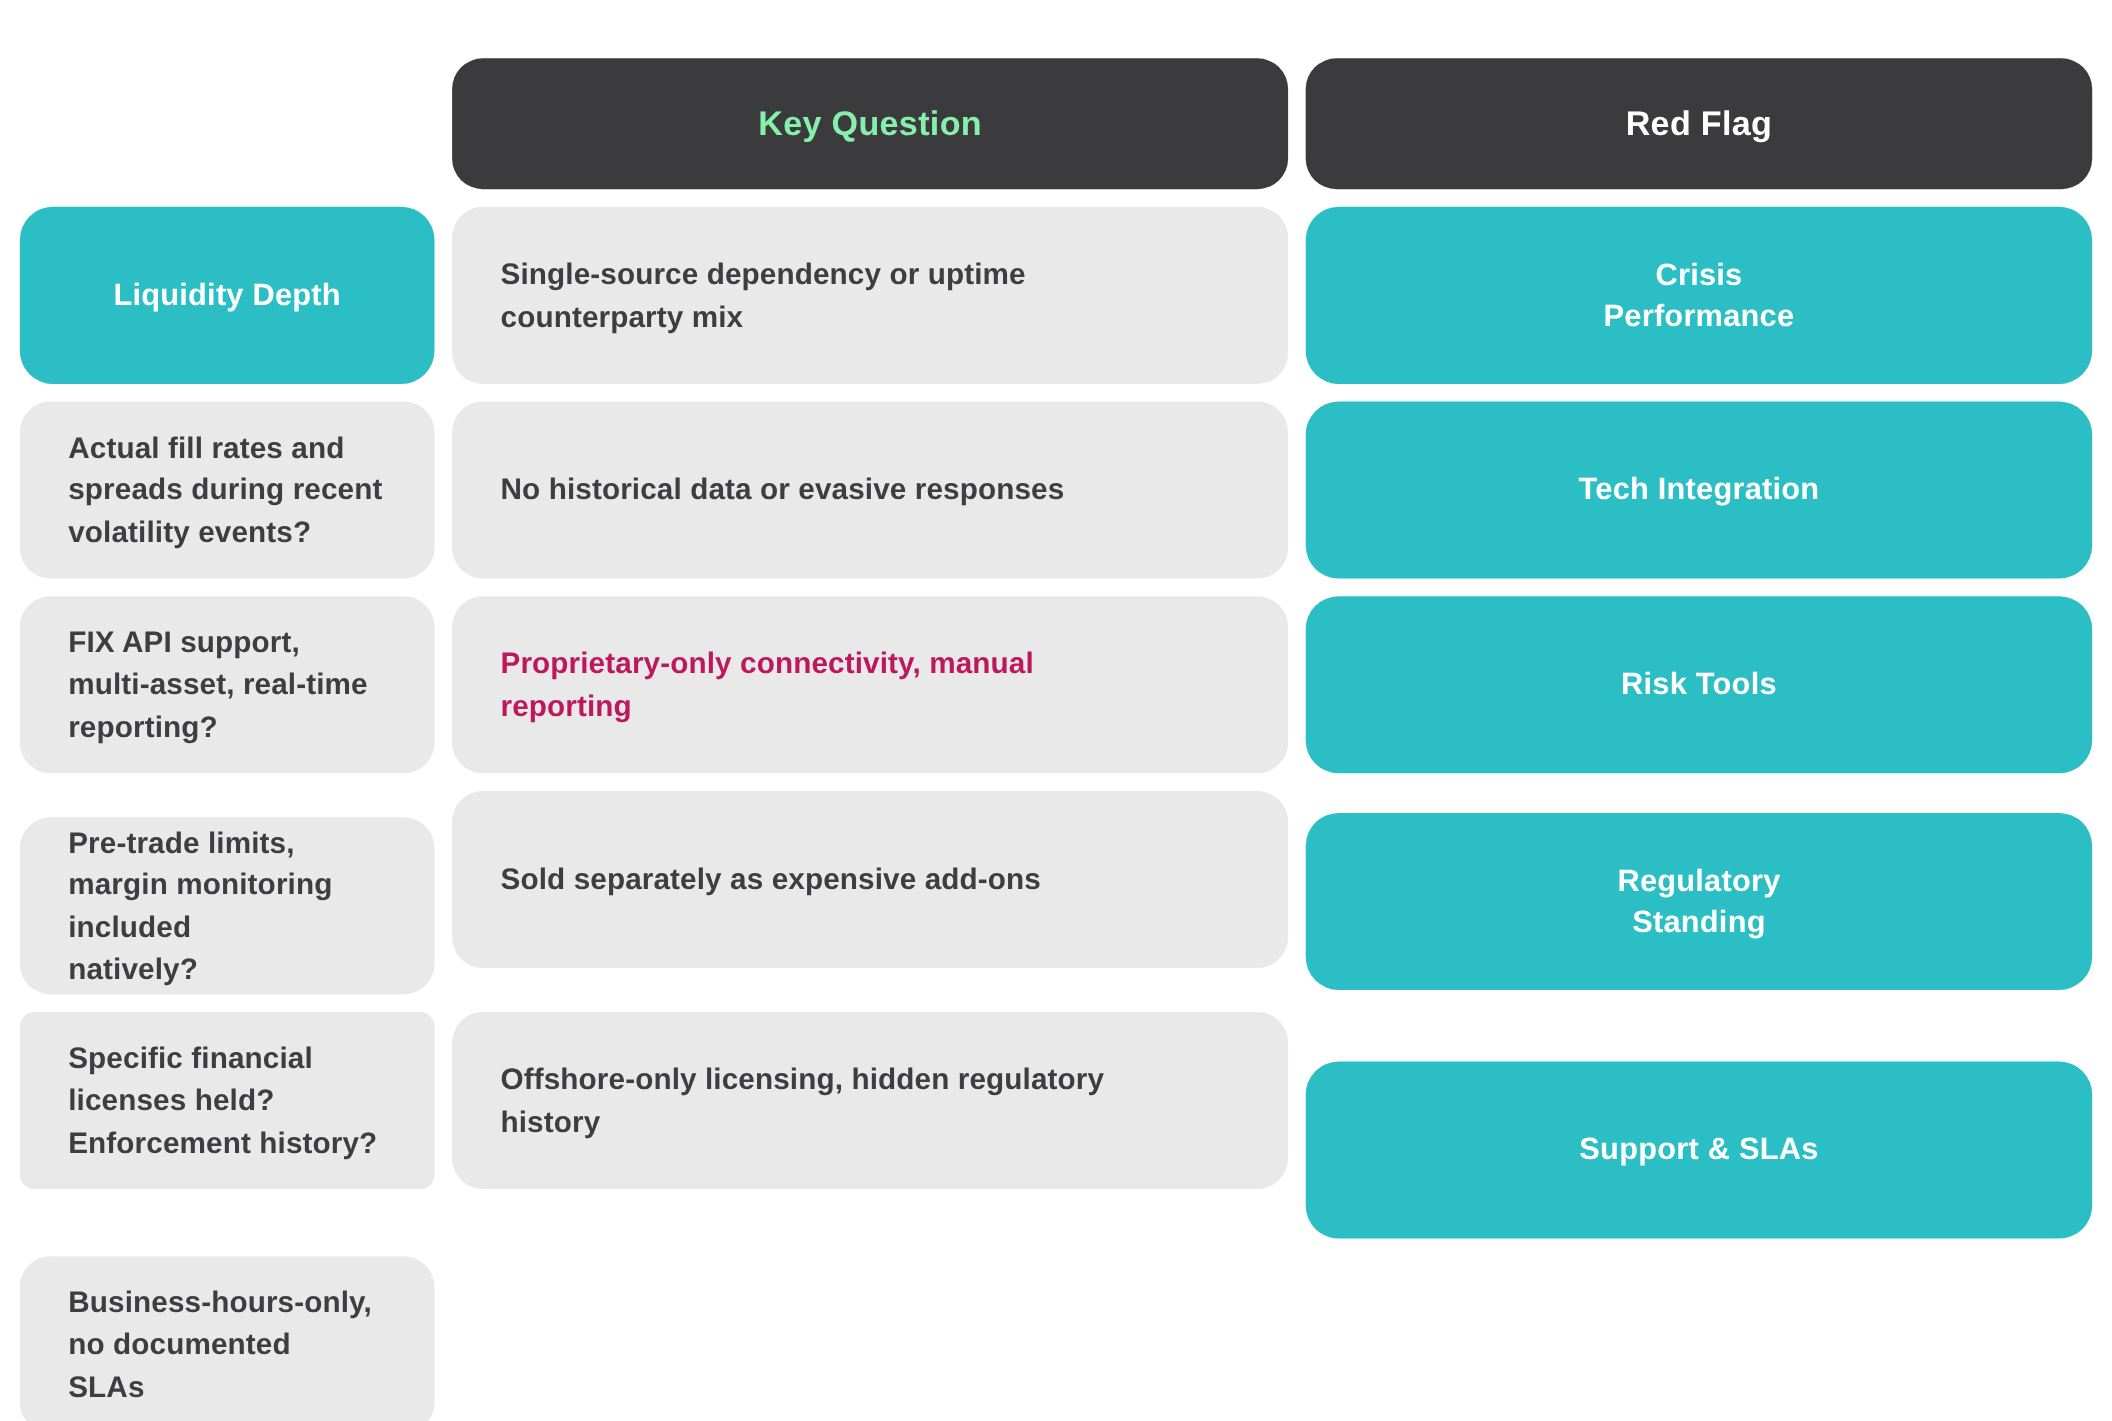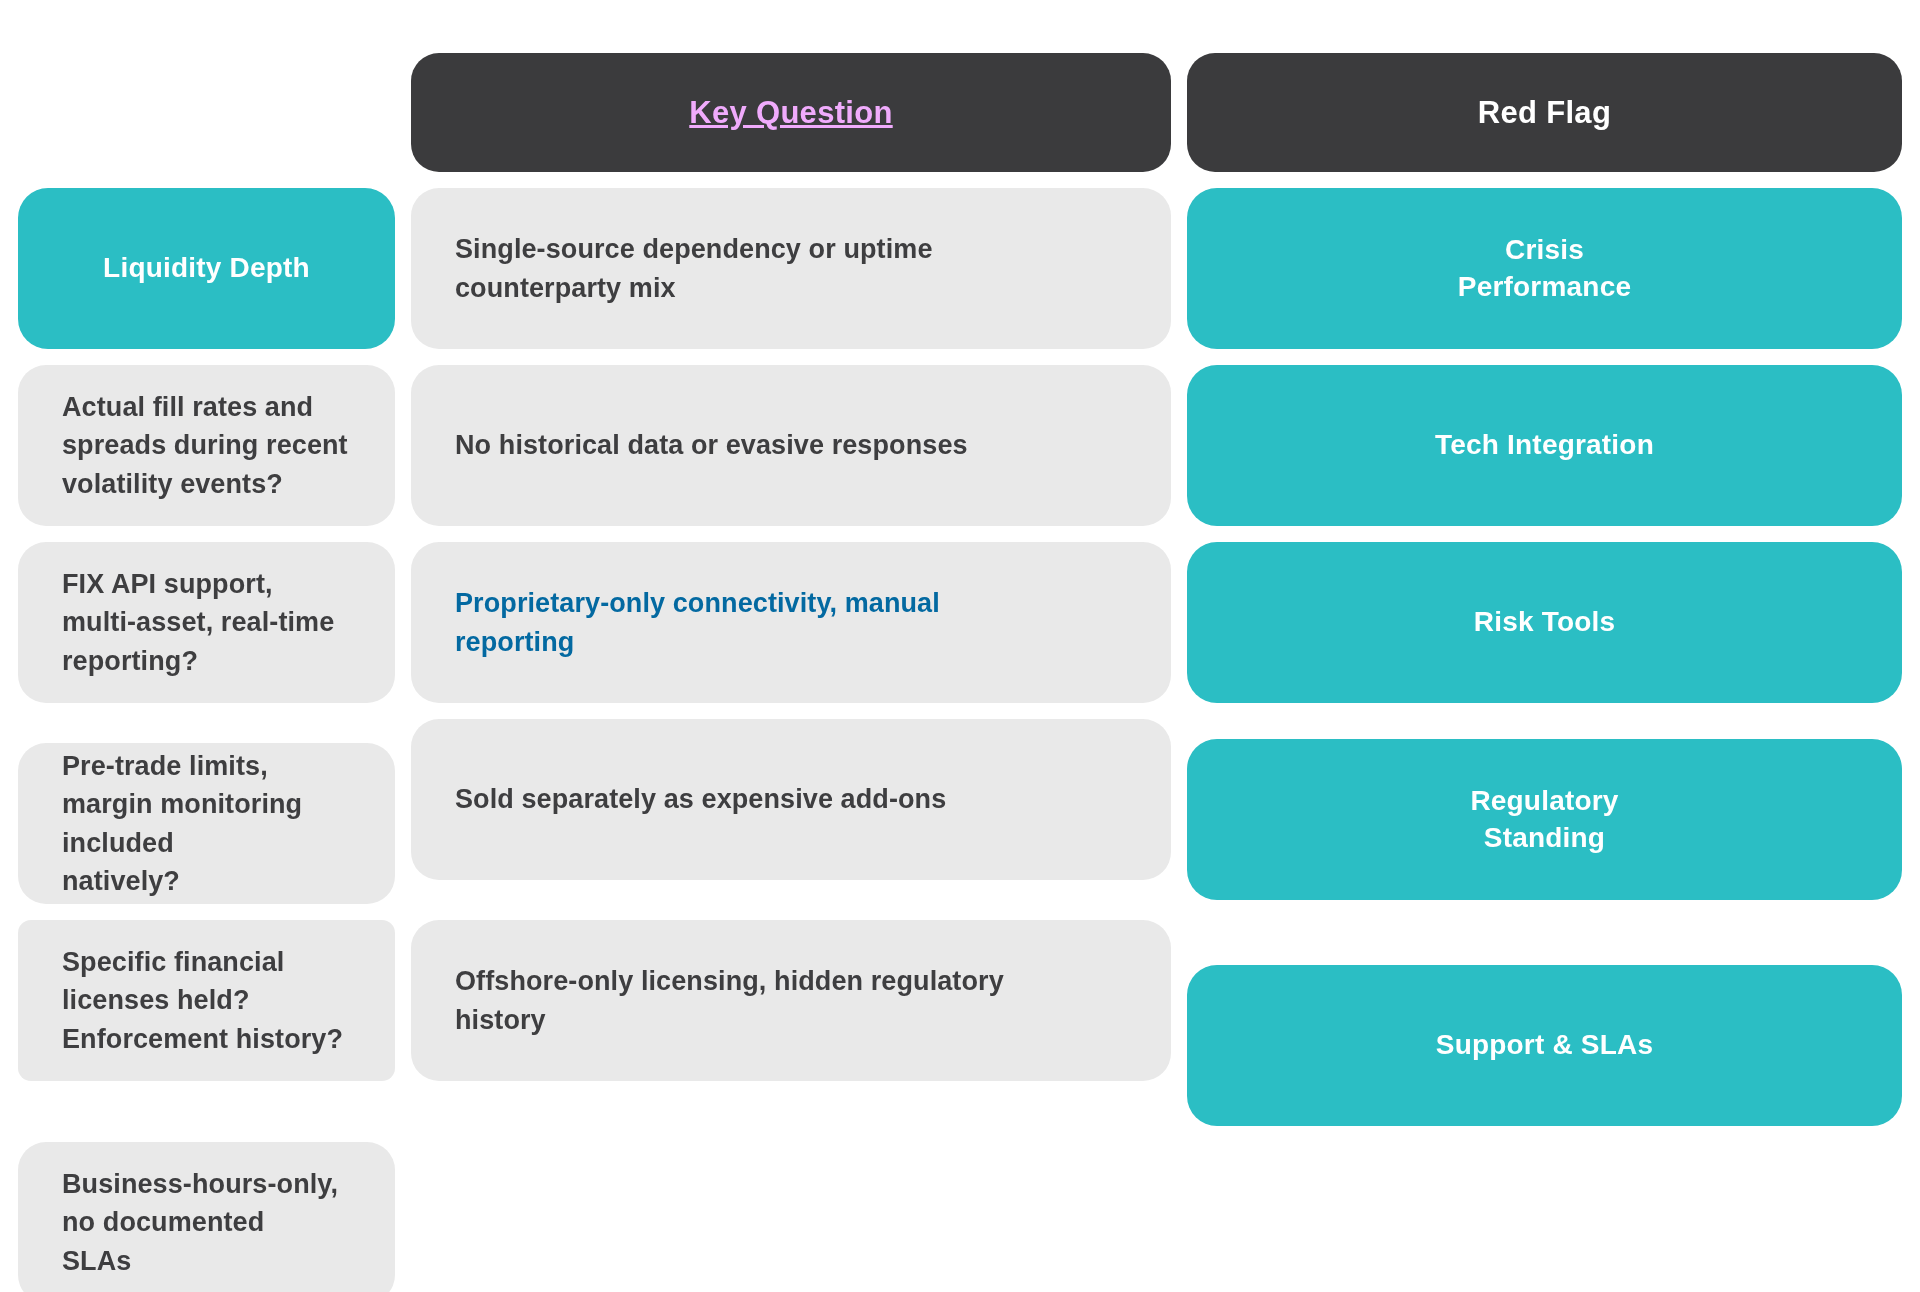--- a/index.html
+++ b/index.html
@@ -76,35 +76,35 @@
     box-sizing: border-box;
     white-space: pre-line;
   }
 </style>
 </head>
 <body>
 
 <div class="canvas" style="background: rgb(255, 255, 255);">
   <div class="grid">
     <div class="corner"></div>
-    <div class="header-pill" style="background: rgb(59, 59, 61); color: #f0abfc; text-decoration: underline;">Key Question</div>
+    <div class="header-pill" style="background: rgb(59, 59, 61); color: #86efac;">Key Question</div>
     <div class="header-pill" style="background: rgb(59, 59, 61); color: rgb(255, 255, 255);">Red Flag</div>
 
   <div class="row-label" style="background: rgb(43, 190, 196); color: rgb(255, 255, 255);">Liquidity Depth</div>
       <div class="cell" style="background: rgb(233, 233, 233); color: rgb(62, 62, 64);">Single-source dependency or uptime
 counterparty mix</div>
       <div class="row-label" style="background: rgb(43, 190, 196); color: rgb(255, 255, 255);">Crisis
 Performance</div>
       <div class="cell" style="background: rgb(233, 233, 233); color: rgb(62, 62, 64);">Actual fill rates and spreads during recent
 volatility events?</div>
       <div class="cell" style="background: rgb(233, 233, 233); color: rgb(62, 62, 64);">No historical data or evasive responses</div>
       <div class="row-label" style="background: rgb(43, 190, 196); color: rgb(255, 255, 255);">Tech Integration</div>
       <div class="cell" style="background: rgb(233, 233, 233); color: rgb(62, 62, 64);">FIX API support, multi-asset, real-time
 reporting?</div>
-      <div class="cell" style="background: rgb(233, 233, 233); color: #0369a1;">Proprietary-only connectivity, manual
+      <div class="cell" style="background: rgb(233, 233, 233); color: #be185d;">Proprietary-only connectivity, manual
 reporting</div>
       <div class="row-label" style="background: rgb(43, 190, 196); color: rgb(255, 255, 255);">Risk Tools</div>
       <div class="cell" style="background: rgb(233, 233, 233); color: rgb(62, 62, 64); margin-top: 24px;">Pre-trade limits, margin monitoring included
 natively?</div>
       <div class="cell" style="background: rgb(233, 233, 233); color: rgb(62, 62, 64);">Sold separately as expensive add-ons</div>
       <div class="row-label" style="background: rgb(43, 190, 196); color: rgb(255, 255, 255); margin-top: 20px;">Regulatory
 Standing</div>
       <div class="cell" style="background: rgb(233, 233, 233); color: rgb(62, 62, 64); border-radius: 13px;">Specific financial licenses held?
 Enforcement history?</div>
       <div class="cell" style="background: rgb(233, 233, 233); color: rgb(62, 62, 64);">Offshore-only licensing, hidden regulatory

